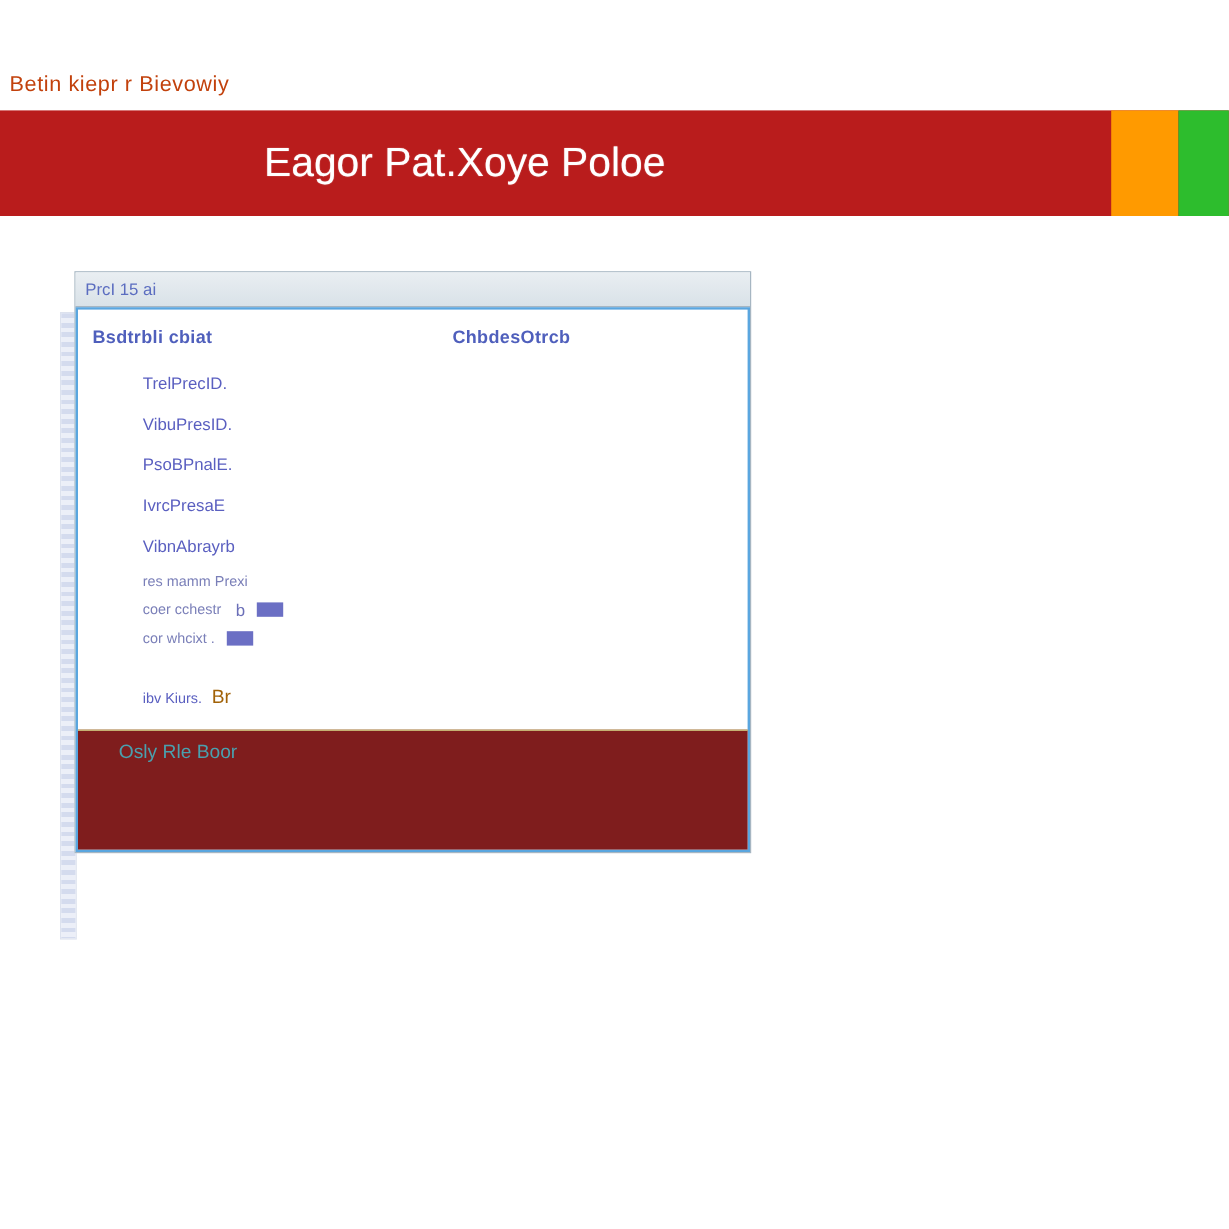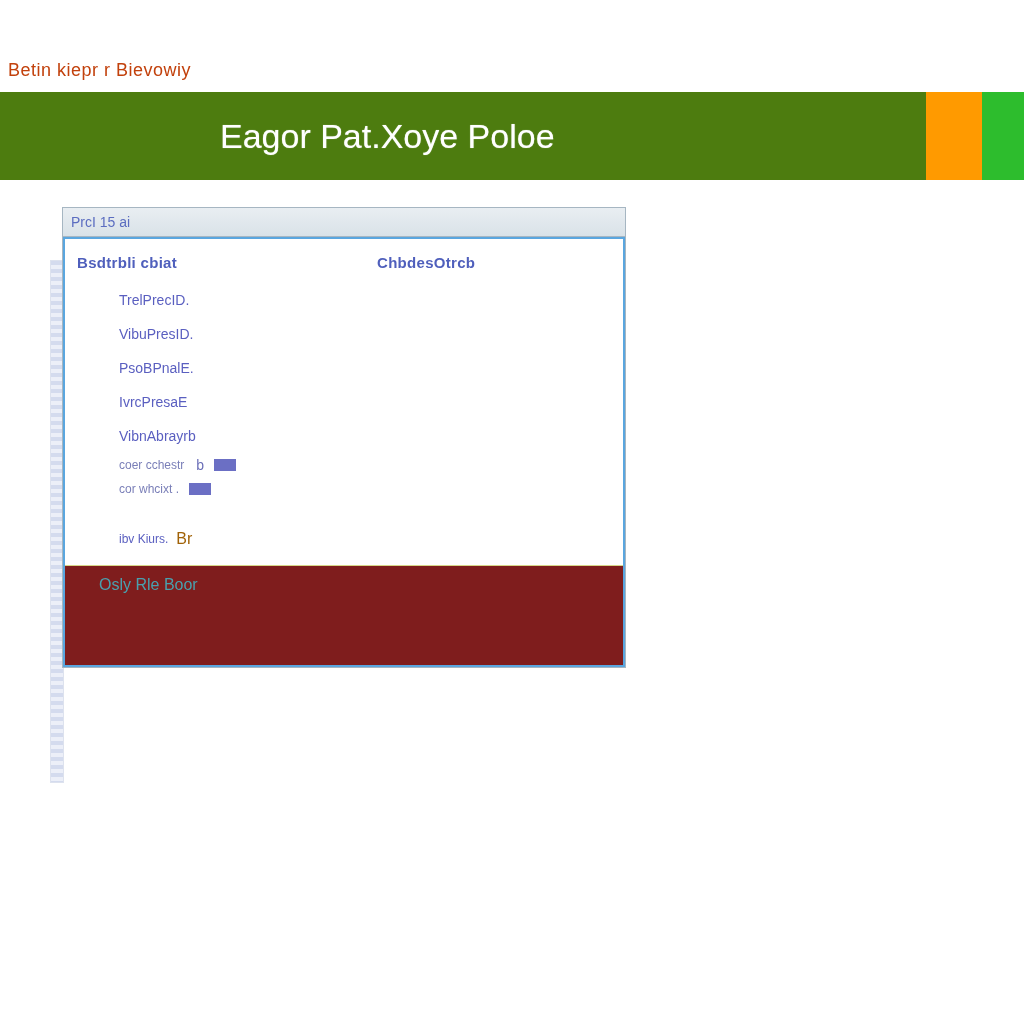--- a/index.html
+++ b/index.html
@@ -26,21 +26,21 @@
     filter:blur(0.4px);
   }
 
   
   .banner{
     position:absolute;
     left:0;
     top:92px;
     width:1024px;
     height:88px;
-    background:#4d7c0f;
+    background:#b91c1c;
     display:flex;
     align-items:center;
   }
   .banner .title{
     flex:0 0 auto;
     margin-left:220px;
     font-size:34px;
     color:#ffffff;
     font-weight:400;
     text-shadow:0 0 1px rgba(255,255,255,0.6);
@@ -61,21 +61,21 @@
     width:42px;
     height:88px;
     background:#2fc72f;
     filter:brightness(0.95);
   }
 
   
   .dialog{
     position:absolute;
     left:62px;
-    top:207px;
+    top:226px;
     width:562px;
     border:1px solid #a6b6c2;
     background:#ffffff;
   }
   .dialog .titlebar{
     height:28px;
     background:linear-gradient(#e9eef2,#d9e2e8);
     border-bottom:1px solid #a6b6c2;
     display:flex;
     align-items:center;
@@ -242,20 +242,23 @@
       </div>
       <div class="prow">
         <span class="plabel">IvrcPresaE</span>
       </div>
       <div class="prow">
         <span class="plabel">VibnAbrayrb</span>
       </div>
 
       <div class="smallgroup">
         <div class="prow">
+          <span class="plabel">res mamm Prexi</span>
+        </div>
+        <div class="prow">
           <span class="plabel">coer cchestr</span>
           <span class="pvalue">b</span>
           <span class="swatch"></span>
         </div>
         <div class="prow">
           <span class="plabel">cor whcixt .</span>
           <span class="swatch"></span>
         </div>
       </div>
 

